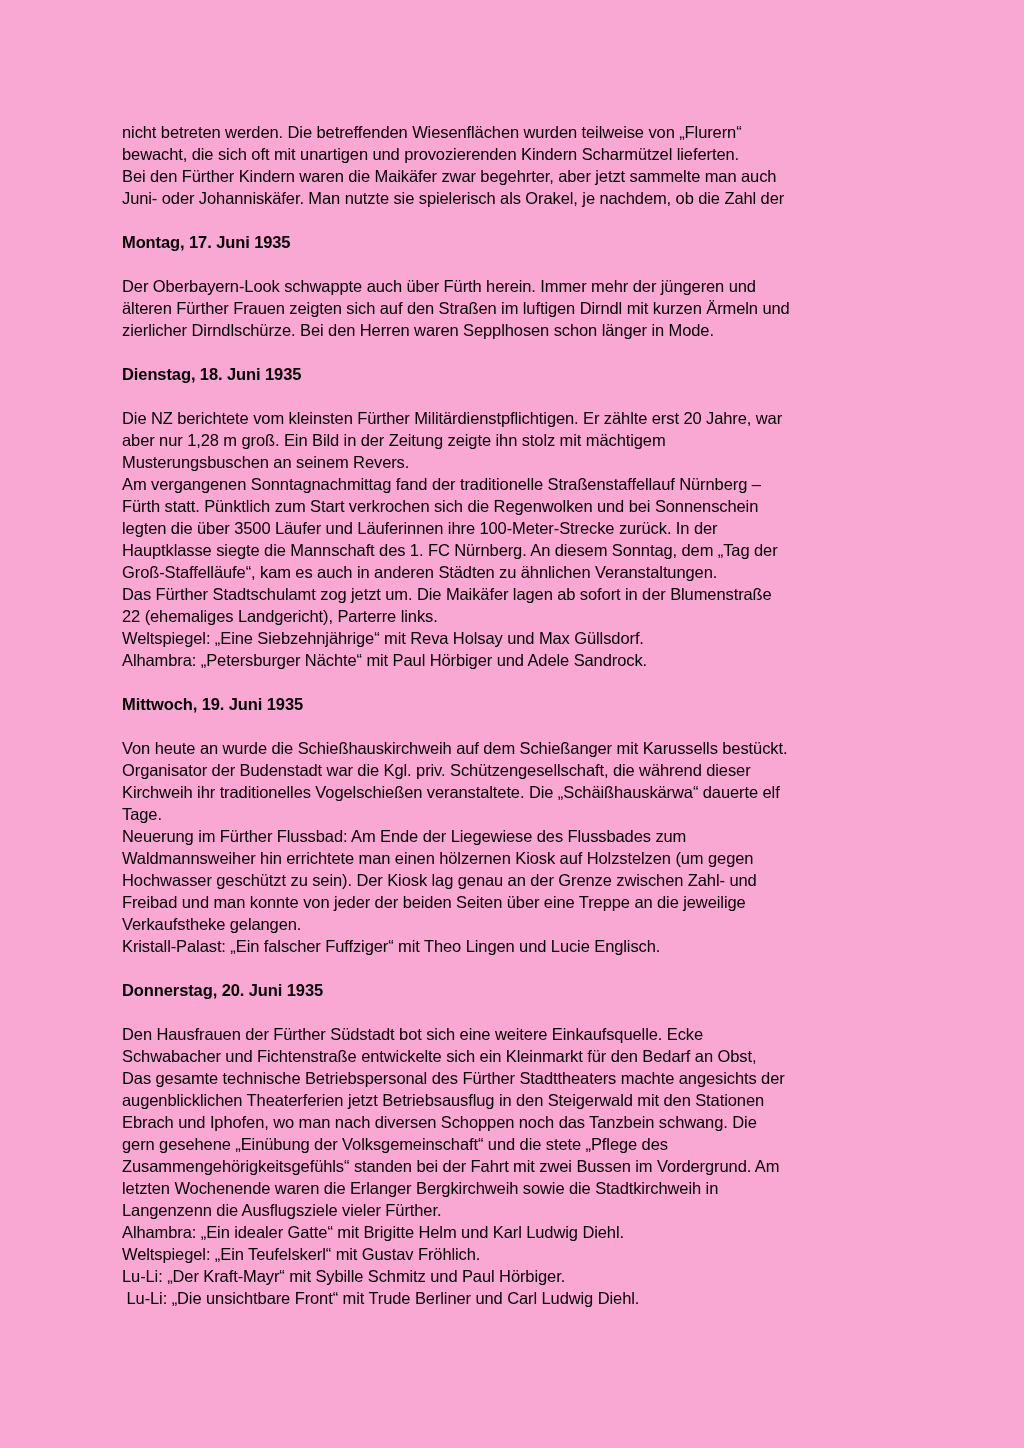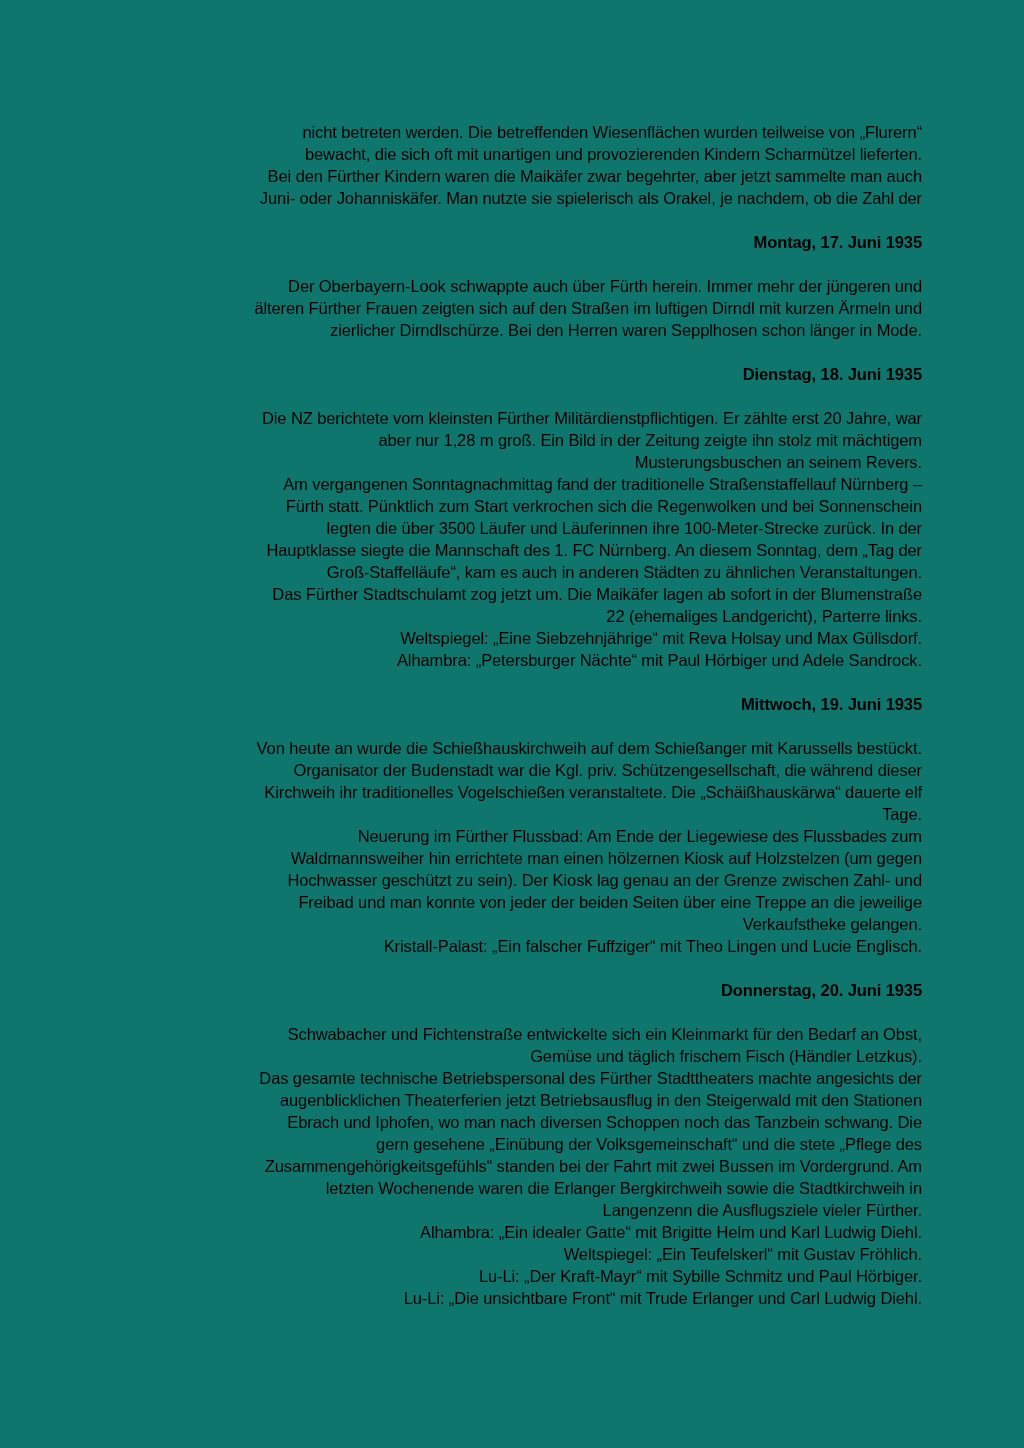--- a/index.html
+++ b/index.html
@@ -9,22 +9,21 @@
   }
   body {
     width: 1024px;
     height: 1448px;
     position: relative;
     overflow: hidden;
   }
   .page {
     position: absolute;
     inset: 0;
-    background: #0f766e;
-    text-align: right;
+    background: #f9a8d4;
   }
   .content {
     position: absolute;
     left: 122px;
     top: 121px;
     width: 800px;
     color: #000000;
     font-family: "Liberation Sans", sans-serif;
     font-size: 16.5px;
     line-height: 22px;
@@ -93,28 +92,28 @@
         <div class="line">Waldmannsweiher hin errichtete man einen hölzernen Kiosk auf Holzstelzen (um gegen</div>
         <div class="line">Hochwasser geschützt zu sein). Der Kiosk lag genau an der Grenze zwischen Zahl- und</div>
         <div class="line">Freibad und man konnte von jeder der beiden Seiten über eine Treppe an die jeweilige</div>
         <div class="line">Verkaufstheke gelangen.</div>
         <div class="line">Kristall-Palast: „Ein falscher Fuffziger“ mit Theo Lingen und Lucie Englisch.</div>
       </div>
       <div class="block">
         <div class="heading">Donnerstag, 20. Juni 1935</div>
       </div>
       <div class="block">
+        <div class="line">Den Hausfrauen der Fürther Südstadt bot sich eine weitere Einkaufsquelle. Ecke</div>
         <div class="line">Schwabacher und Fichtenstraße entwickelte sich ein Kleinmarkt für den Bedarf an Obst,</div>
-        <div class="line">Gemüse und täglich frischem Fisch (Händler Letzkus).</div>
         <div class="line">Das gesamte technische Betriebspersonal des Fürther Stadttheaters machte angesichts der</div>
         <div class="line">augenblicklichen Theaterferien jetzt Betriebsausflug in den Steigerwald mit den Stationen</div>
         <div class="line">Ebrach und Iphofen, wo man nach diversen Schoppen noch das Tanzbein schwang. Die</div>
         <div class="line">gern gesehene „Einübung der Volksgemeinschaft“ und die stete „Pflege des</div>
         <div class="line">Zusammengehörigkeitsgefühls“ standen bei der Fahrt mit zwei Bussen im Vordergrund. Am</div>
         <div class="line">letzten Wochenende waren die Erlanger Bergkirchweih sowie die Stadtkirchweih in</div>
         <div class="line">Langenzenn die Ausflugsziele vieler Fürther.</div>
         <div class="line">Alhambra: „Ein idealer Gatte“ mit Brigitte Helm und Karl Ludwig Diehl.</div>
         <div class="line">Weltspiegel: „Ein Teufelskerl“ mit Gustav Fröhlich.</div>
         <div class="line">Lu-Li: „Der Kraft-Mayr“ mit Sybille Schmitz und Paul Hörbiger.</div>
-        <div class="line"> Lu-Li: „Die unsichtbare Front“ mit Trude Erlanger und Carl Ludwig Diehl.</div>
+        <div class="line"> Lu-Li: „Die unsichtbare Front“ mit Trude Berliner und Carl Ludwig Diehl.</div>
       </div>
     </article>
 </main>
 
 </body></html>

